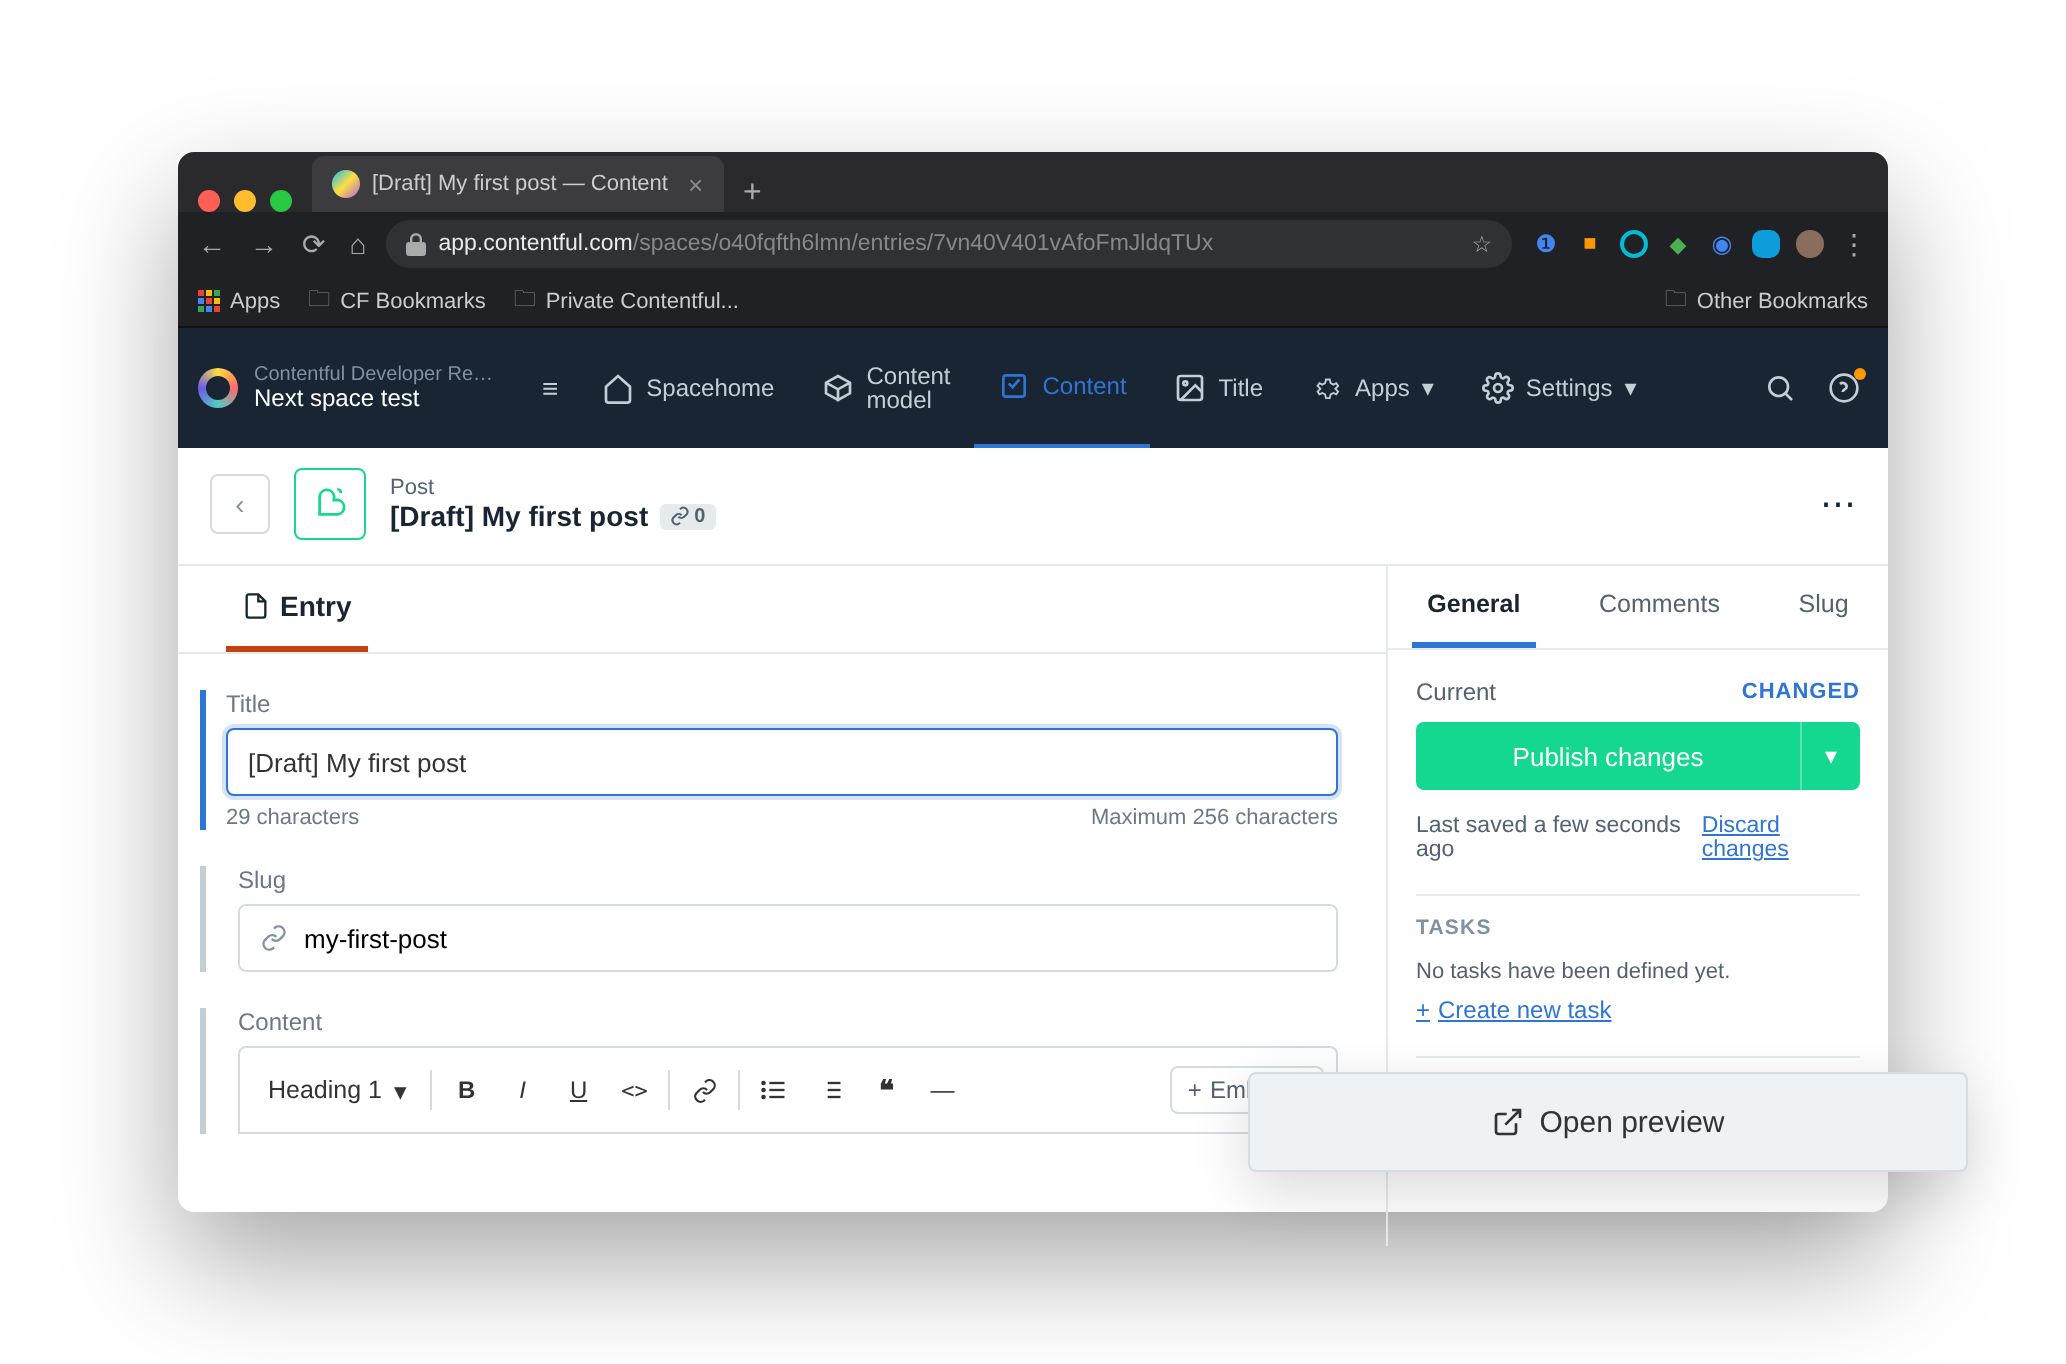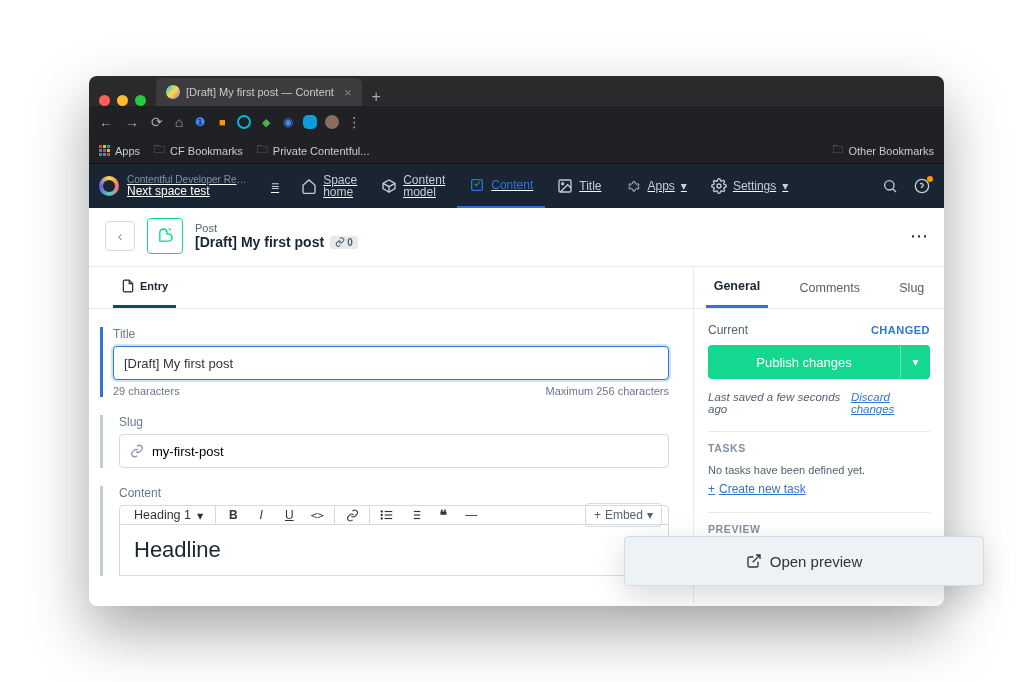--- a/index.html
+++ b/index.html
@@ -28,21 +28,21 @@
 .i-blue { color: #4285f4; font-size: 12px; }
 .i-orange { color: #ff9800; font-size: 11px; }
 .i-teal { width: 11px; height: 11px; border-radius: 50%; border: 2px solid #00bcd4; }
 .i-green { color: #4caf50; font-size: 11px; }
 .i-sf { width: 13px; height: 10px; border-radius: 5px; background: #0d9dda; }
 .avatar { width: 18px; height: 18px; border-radius: 50%; background: #8a6d5c; }
 .dots { color: #aaa; font-size: 14px; }
 .bookmarks { background: #202124; height: 26px; border-bottom: 1px solid #111; display: flex; align-items: center; padding: 0 10px; font-size: 11px; color: #ccc; gap: 14px; }
 .bk-item { display: flex; align-items: center; gap: 5px; }
 .folder-icon { color: #888; }
-.header { background: #192532; height: 44px; display: flex; align-items: center; color: #fff; font-size: 12px; text-decoration: underline; }
+.header { background: #192532; height: 60px; display: flex; align-items: center; color: #fff; font-size: 12px; }
 .brand { display: flex; align-items: center; gap: 8px; padding: 0 10px; width: 182px; }
 .brand-logo { width: 20px; height: 20px; border-radius: 50%; background: conic-gradient(from 0deg, #ffdd40, #ff6b6b, #4ecdc4, #6c5ce7, #ffdd40); position: relative; }
 .brand-logo::after { content:""; position:absolute; inset:4px; border-radius:50%; background:#192532; }
 .brand-txt { display: flex; flex-direction: column; line-height: 1.1; }
 .brand-sub { color: #8091a5; font-size: 10px; white-space: nowrap; overflow: hidden; text-overflow: ellipsis; max-width: 120px;}
 .brand-main { font-size: 12px; }
 .ham { color: #c3cfd5; margin-right: 10px; font-size: 14px; }
 .nav { display: flex; align-items: center; height: 100%; }
 .nav-item { display: flex; align-items: center; gap: 6px; padding: 0 12px; height: 100%; color: #c3cfd5; cursor: pointer; font-size: 12px; }
 .nav-item.active { color: #2e75d4; border-bottom: 2px solid #2e75d4; }
@@ -54,48 +54,48 @@
 .back-btn { width: 30px; height: 30px; border: 1px solid #d3dce0; border-radius: 4px; display: flex; align-items: center; justify-content: center; color: #8091a5; font-size: 14px; cursor: pointer; }
 .ct-icon { width: 36px; height: 36px; border: 1px solid #14d890; border-radius: 4px; display: flex; align-items: center; justify-content: center; color: #14d890; }
 .bc-text { display: flex; flex-direction: column; }
 .bc-type { font-size: 11px; color: #536171; }
 .bc-title { font-size: 14px; font-weight: 600; color: #192532; display: flex; align-items: center; gap: 6px; }
 .link-pill { background: #e5ebed; color: #536171; border-radius: 3px; padding: 1px 5px; font-size: 10px; display: inline-flex; align-items: center; gap: 2px; }
 .bc-menu { margin-left: auto; color: #192532; font-size: 18px; cursor: pointer; }
 .content-row { display: flex; height: calc(100% - 30px - 32px - 26px - 44px - 58px); }
 .editor-pane { flex: 1; border-right: 1px solid #e5ebed; }
 .entry-tabs { display: flex; padding: 0 24px; border-bottom: 1px solid #e5ebed; }
-.entry-tab { display: flex; align-items: center; gap: 5px; padding: 12px 8px; font-size: 11px; font-weight: 600; color: #192532; border-bottom: 3px solid #0c4a6e; cursor: pointer; }
+.entry-tab { display: flex; align-items: center; gap: 5px; padding: 12px 8px; font-size: 14px; font-weight: 600; color: #192532; border-bottom: 3px solid #c2410c; cursor: pointer; }
 .fields { padding: 18px 24px 0; }
 .field { margin-bottom: 18px; border-left: 3px solid transparent; padding-left: 10px; margin-left: -13px; }
 .field.focused { border-left-color: #2e75d4; }
 .field.secondary { border-left-color: #c3cfd5; padding-left: 16px; }
 .label { font-size: 12px; color: #6b7888; margin-bottom: 5px; }
 .text-input { width: 100%; height: 34px; border: 1px solid #2e75d4; border-radius: 4px; padding: 0 10px; font-size: 13px; color: #333; outline: none; box-shadow: 0 0 0 2px rgba(46,117,212,0.2); }
 .char-row { display: flex; justify-content: space-between; font-size: 11px; color: #6b7888; margin-top: 5px; }
 .slug-box { display: flex; align-items: center; border: 1px solid #d3dce0; border-radius: 4px; height: 34px; padding: 0 10px; gap: 8px; }
 .slug-box .link-ico { color: #8091a5; }
 .slug-box input { border: none; outline: none; font-size: 13px; flex: 1; }
-.rte-toolbar { display: flex; align-items: center; border: 1px solid #d3dce0; border-radius: 4px 4px 0 0; height: 20px; padding: 0 6px; gap: 2px; }
+.rte-toolbar { display: flex; align-items: center; border: 1px solid #d3dce0; border-radius: 4px 4px 0 0; height: 44px; padding: 0 6px; gap: 2px; }
 .rte-select { display: flex; align-items: center; gap: 6px; padding: 0 8px; font-size: 12.5px; color: #333; cursor: pointer; }
 .rte-btn { width: 26px; height: 26px; display: flex; align-items: center; justify-content: center; color: #333; font-size: 12px; cursor: pointer; border-radius: 3px; }
 .rte-sep { width: 1px; height: 20px; background: #d3dce0; margin: 0 2px; }
 .embed-btn { margin-left: auto; border: 1px solid #d3dce0; border-radius: 4px; padding: 4px 8px; font-size: 12px; color: #536171; display: flex; align-items: center; gap: 4px; cursor: pointer; }
 .rte-body { border: 1px solid #d3dce0; border-top: none; padding: 12px 14px; font-size: 22px; color: #192532; font-weight: 400; min-height: 40px; }
 .side-pane { width: 250px; }
-.side-tabs { display: flex; border-bottom: 1px solid #e5ebed; justify-content: space-around; align-items: center; }
+.side-tabs { display: flex; border-bottom: 1px solid #e5ebed; justify-content: space-around; }
 .side-tab { padding: 12px 8px; font-size: 12.5px; color: #536171; cursor: pointer; }
 .side-tab.active { color: #192532; font-weight: 600; border-bottom: 3px solid #2e75d4; }
 .side-body { padding: 14px 14px; font-size: 12px; color: #536171; }
 .status-row { display: flex; justify-content: space-between; align-items: center; margin-bottom: 8px; }
 .changed { color: #2e75d4; font-weight: 700; letter-spacing: 0.5px; font-size: 11px; }
 .publish-btn { display: flex; width: 100%; height: 34px; border-radius: 4px; overflow: hidden; margin-bottom: 12px; cursor: pointer; }
 .publish-main { flex: 1; background: #14d890; color: #fff; display: flex; align-items: center; justify-content: center; font-size: 13px; font-weight: 500; }
 .publish-caret { width: 30px; background: #14d890; border-left: 1px solid rgba(255,255,255,0.3); color:#fff; display:flex; align-items:center; justify-content:center; }
-.saved-row { font-size: 11.5px; color: #536171; display: flex; justify-content: space-between; margin-bottom: 16px; font-style: italic; }
+.saved-row { font-size: 11.5px; color: #536171; display: flex; justify-content: space-between; margin-bottom: 16px; }
 .discard { color: #2e75d4; text-decoration: underline; cursor: pointer; }
 .sec-title { font-size: 10.5px; font-weight: 700; letter-spacing: 0.6px; color: #8091a5; border-top: 1px solid #e5ebed; padding-top: 10px; margin-bottom: 10px; }
 .tasks-empty { font-size: 11px; margin-bottom: 6px; }
 .create-task { color: #2e75d4; text-decoration: underline; font-size: 12px; cursor: pointer; display: inline-flex; gap:4px; }
 .preview-card { position: absolute; right: -40px; bottom: 20px; width: 360px; height: 50px; background: #eef2f4; border: 1px solid #d3dce0; border-radius: 4px; display: flex; align-items: center; justify-content: center; gap: 8px; font-size: 15px; color: #333; cursor: pointer; box-shadow: 0 10px 30px rgba(0,0,0,0.15); }
 .preview-card svg { width: 16px; height: 16px; }
 svg { display: block; }
 </style>
 </head>
 <body>
@@ -115,20 +115,30 @@
     </div>
     <span class="plus-tab">+</span>
   </div>
 
   <div class="urlbar-row">
     <div class="nav-arrows">
       <span>←</span>
       <span>→</span>
       <span>⟳</span>
       <span>⌂</span>
+    </div>
+    <div class="addr">
+      <span class="lock">
+        <svg width="10" height="12" viewBox="0 0 10 12" fill="#aaa">
+            <path d="M2 5V3.5a3 3 0 016 0V5h.5A1.5 1.5 0 0110 6.5v4A1.5 1.5 0 018.5 12h-7A1.5 1.5 0 010 10.5v-4A1.5 1.5 0 011.5 5H2zm1.2 0h3.6V3.5a1.8 1.8 0 00-3.6 0V5z"></path>
+          </svg>
+      </span>
+      <span class="domain">app.contentful.com</span>
+      <span class="path">/spaces/o40fqfth6lmn/entries/7vn40V401vAfoFmJldqTUx</span>
+      <span class="star">☆</span>
     </div>
     <div class="url-icons">
       <span class="i-blue">❶</span>
       <span class="i-orange">■</span>
       <span>
           <span class="i-teal"></span>
         </span>
       <span class="i-green">◆</span>
       <span class="i-blue">◉</span>
       <span>
@@ -175,21 +185,21 @@
         <span class="brand-sub">Contentful Developer Rel...</span>
         <span class="brand-main">Next space test</span>
       </div>
     </div>
     <span class="ham">≡</span>
     <div class="nav">
       <div class="nav-item">
         <svg viewBox="0 0 24 24" fill="none" stroke="currentColor" stroke-width="2">
             <path d="M3 11l9-8 9 8v10a2 2 0 01-2 2H5a2 2 0 01-2-2V11z"></path>
           </svg>
-        <span style="display:flex;flex-direction:column;line-height:1">
+        <span style="display:flex;flex-direction:row;line-height:1">
             <span>Space</span>
             <span>home</span>
           </span>
       </div>
       <div class="nav-item">
         <svg viewBox="0 0 24 24" fill="none" stroke="currentColor" stroke-width="2">
             <path d="M21 16V8l-9-5-9 5v8l9 5 9-5z"></path>
             <path d="M3 8l9 5 9-5M12 22V13"></path>
           </svg>
         <span style="display:flex;flex-direction:column;line-height:1">
@@ -341,21 +351,20 @@
                 </svg>
               </div>
             <div class="rte-btn" style="font-size:14px;font-weight:bold">❝</div>
             <div class="rte-btn">—</div>
             <div class="embed-btn">
                 <span>+</span>
                 <span>Embed</span>
                 <span>▾</span>
               </div>
           </div>
-          <div class="rte-body">Headline</div>
         </div>
       </div>
     </div>
 
     <div class="side-pane">
       <div class="side-tabs">
         <div class="side-tab active">General</div>
         <div class="side-tab">Comments</div>
         <div class="side-tab">Slug</div>
       </div>

